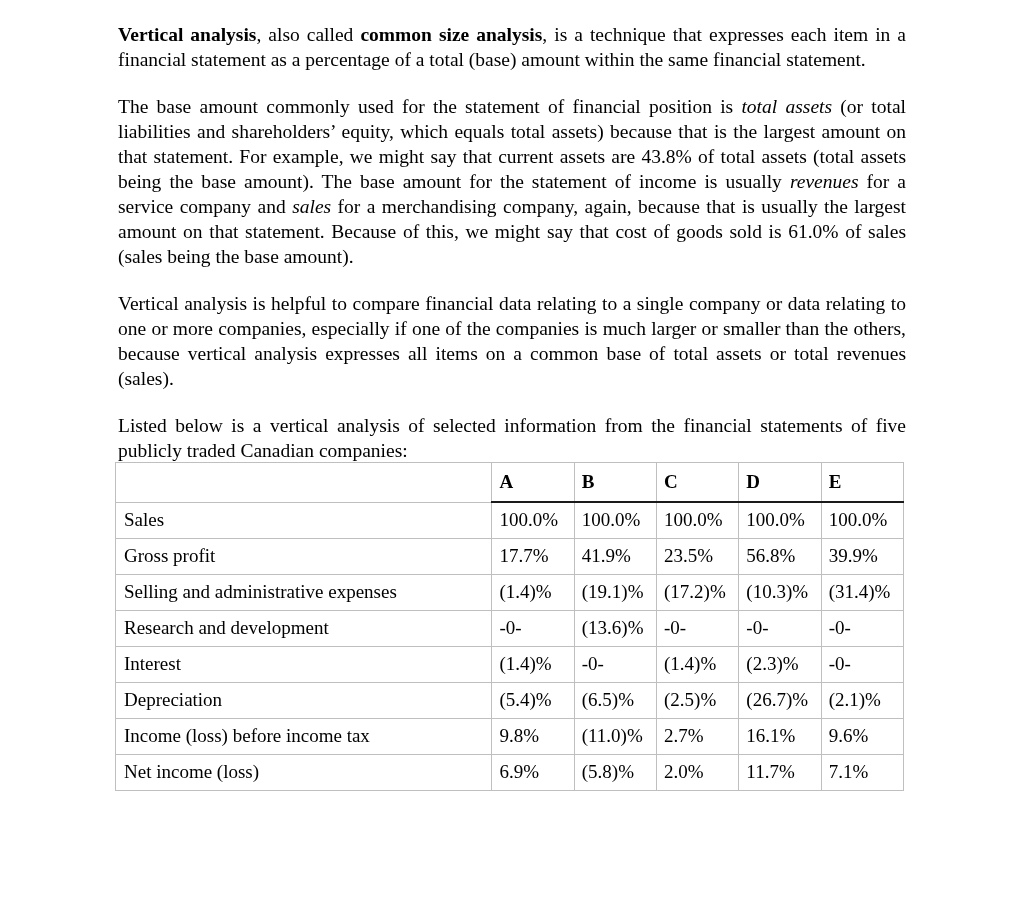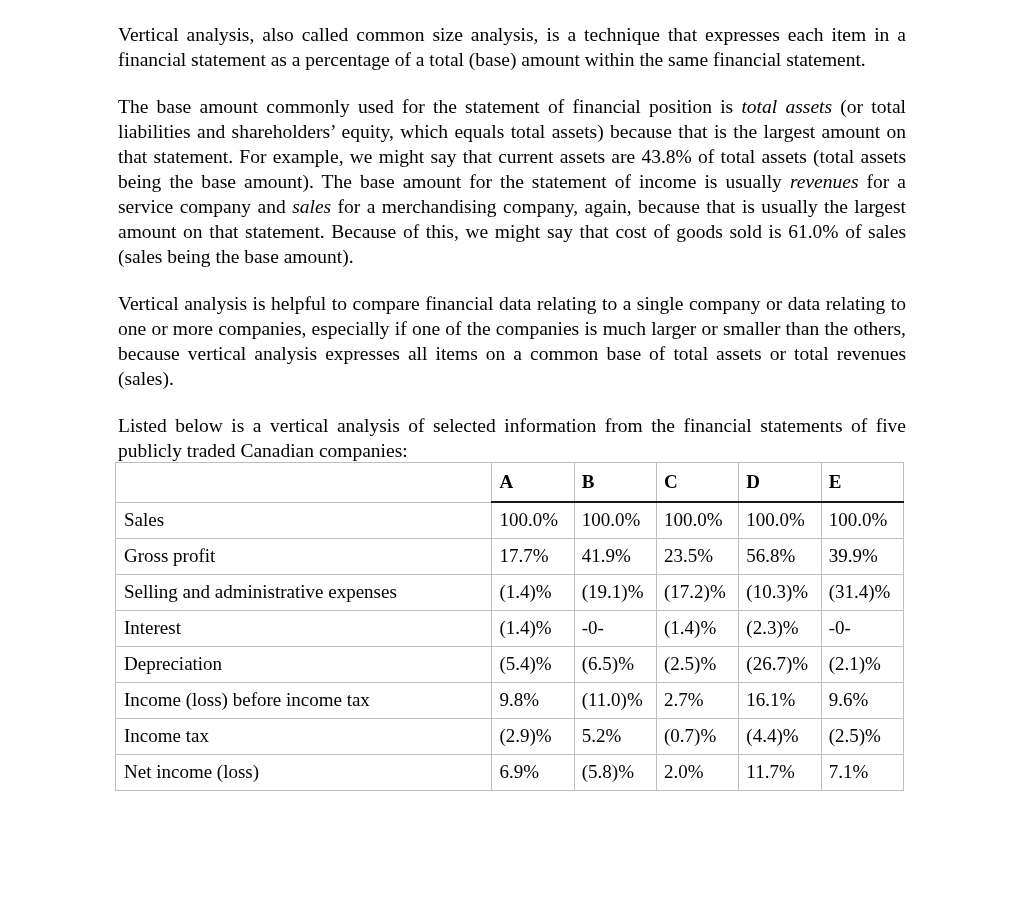--- a/index.html
+++ b/index.html
@@ -30,21 +30,21 @@
     margin: 0 0 22px 0;
     font-size: 19.5px;
     line-height: 25px;
     text-align: justify;
     text-justify: inter-word;
     color: #000;
   }
   p.para:last-of-type {
     margin-bottom: 0;
   }
-  .b { font-weight: normal; }
+  .b { font-weight: bold; }
   .i { font-style: italic; }
 
   .table-wrap {
     position: absolute;
     left: 115px;
     top: 462px;
     width: 789px;
   }
   table.vtable {
     border-collapse: collapse;
@@ -133,20 +133,28 @@
         </tr>
         <tr>
           <td class="lbl">Selling and administrative expenses</td>
           <td>(1.4)%</td>
           <td>(19.1)%</td>
           <td>(17.2)%</td>
           <td>(10.3)%</td>
           <td>(31.4)%</td>
         </tr>
         <tr>
+          <td class="lbl">Research and development</td>
+          <td>-0-</td>
+          <td>(13.6)%</td>
+          <td>-0-</td>
+          <td>-0-</td>
+          <td>-0-</td>
+        </tr>
+        <tr>
           <td class="lbl">Interest</td>
           <td>(1.4)%</td>
           <td>-0-</td>
           <td>(1.4)%</td>
           <td>(2.3)%</td>
           <td>-0-</td>
         </tr>
         <tr>
           <td class="lbl">Depreciation</td>
           <td>(5.4)%</td>
@@ -157,28 +165,20 @@
         </tr>
         <tr>
           <td class="lbl">Income (loss) before income tax</td>
           <td>9.8%</td>
           <td>(11.0)%</td>
           <td>2.7%</td>
           <td>16.1%</td>
           <td>9.6%</td>
         </tr>
         <tr>
-          <td class="lbl">Income tax</td>
-          <td>(2.9)%</td>
-          <td>5.2%</td>
-          <td>(0.7)%</td>
-          <td>(4.4)%</td>
-          <td>(2.5)%</td>
-        </tr>
-        <tr>
           <td class="lbl">Net income (loss)</td>
           <td>6.9%</td>
           <td>(5.8)%</td>
           <td>2.0%</td>
           <td>11.7%</td>
           <td>7.1%</td>
         </tr>
       </tbody>
     </table>
   </div>

